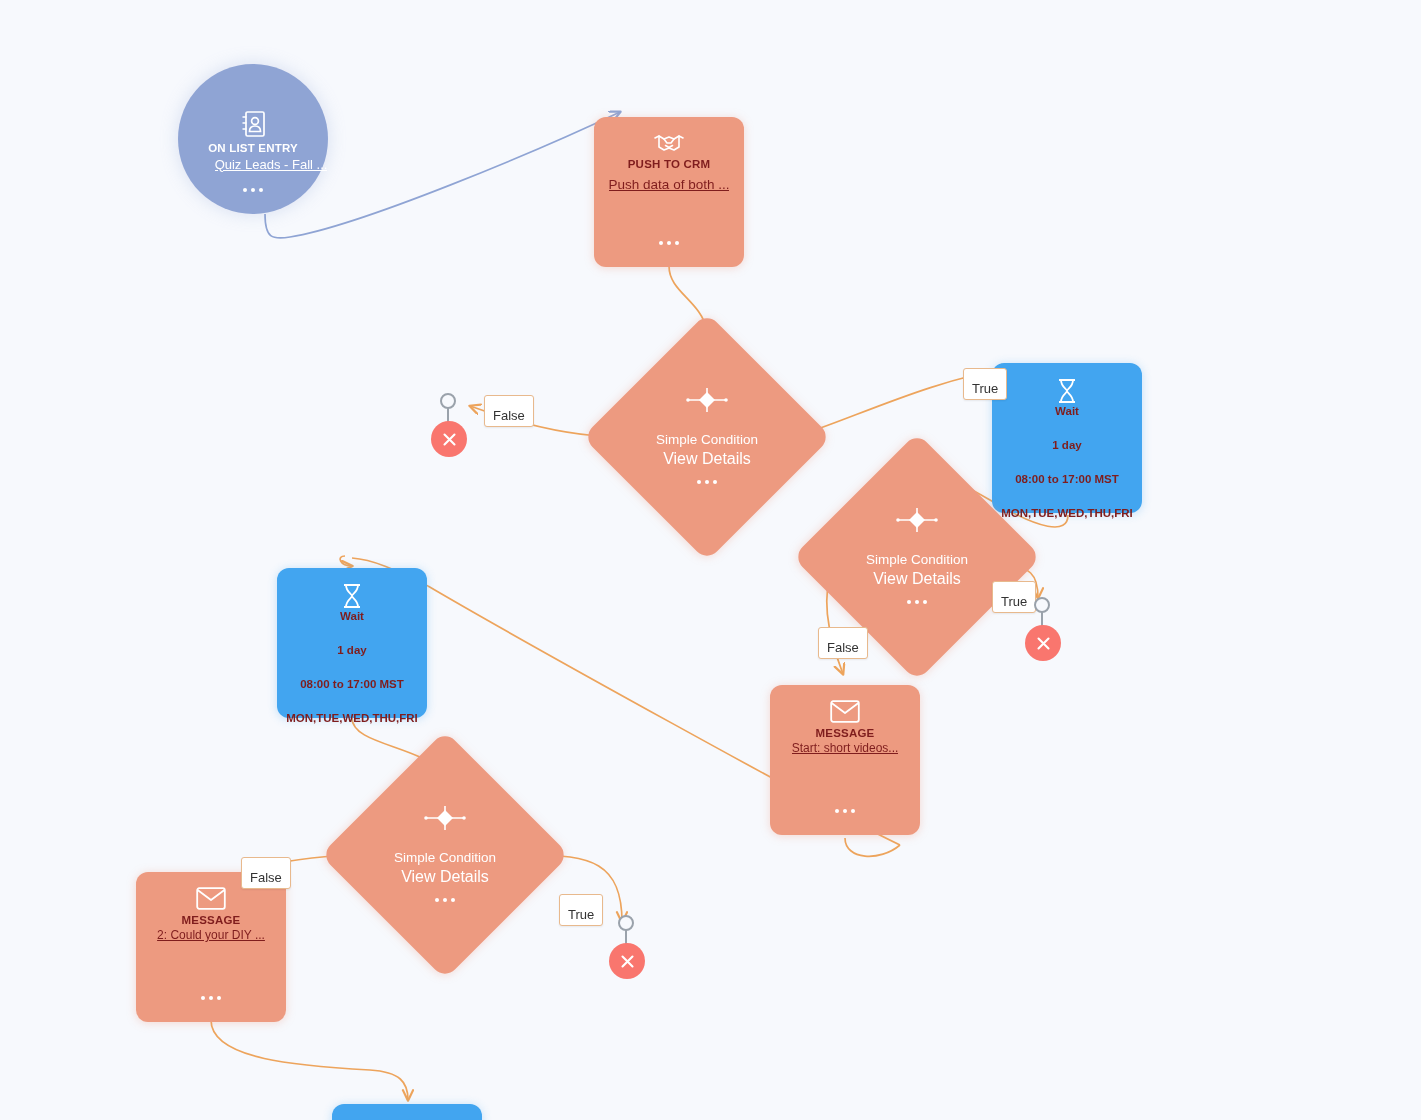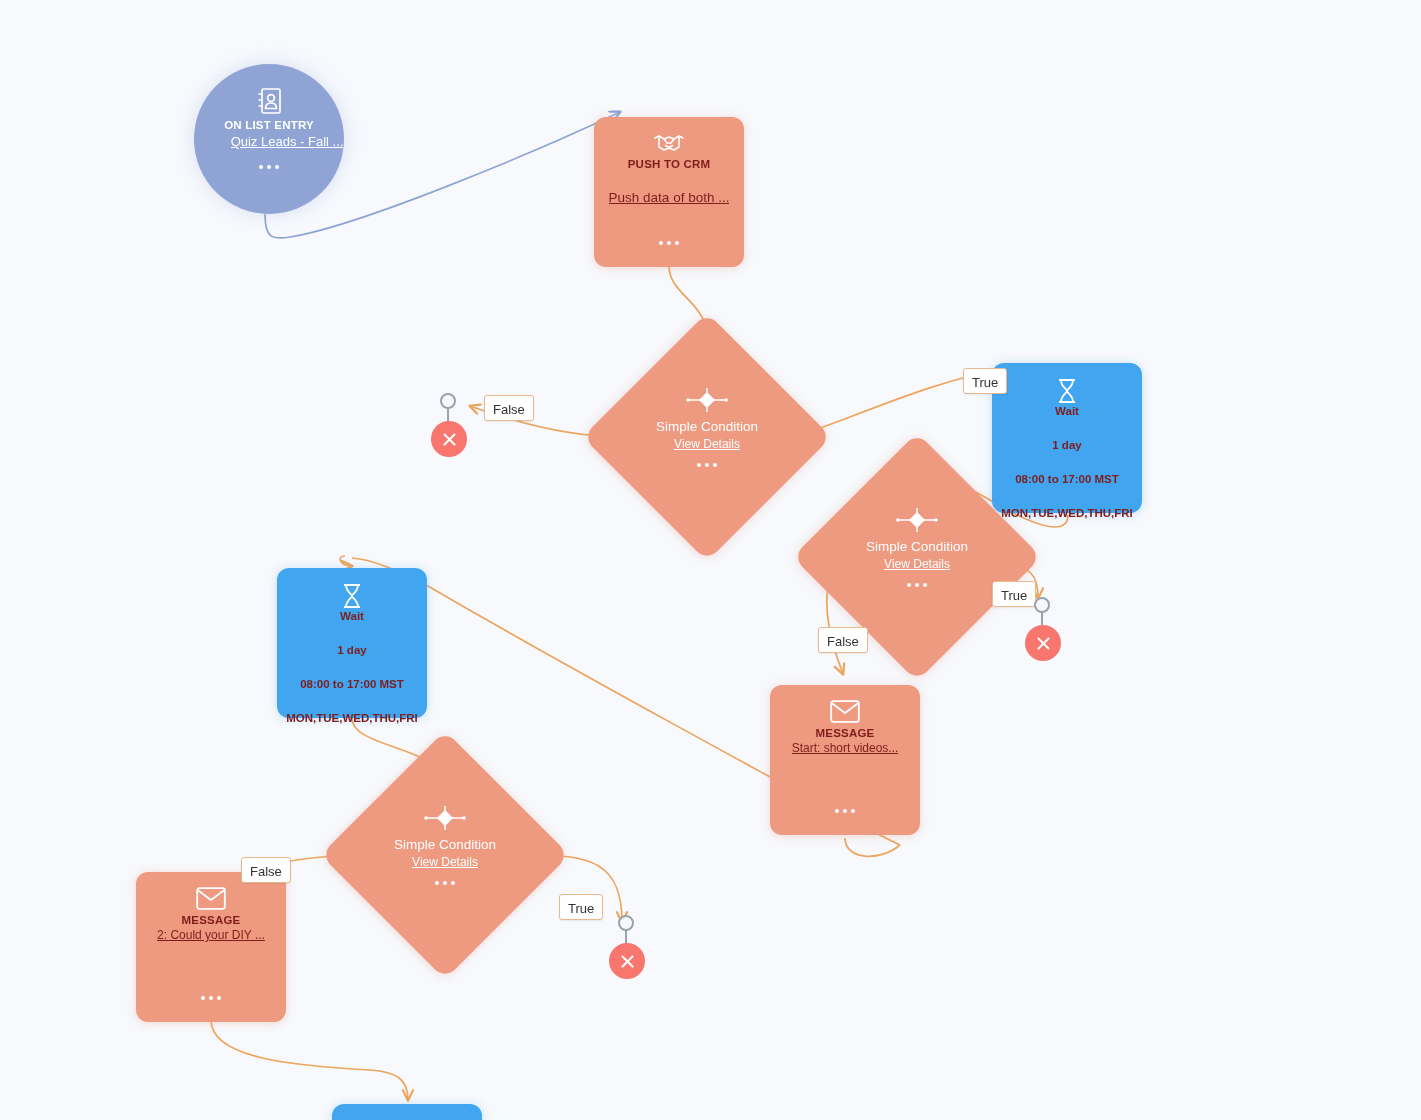--- a/index.html
+++ b/index.html
@@ -34,53 +34,53 @@
   
   .sq {
     width: 150px; height: 150px; border-radius: 12px;
     color: #7f1d1d; text-align: center;
     display: flex; flex-direction: column; align-items: center;
     padding-top: 15px;
   }
   .sq.coral { background: #ed9a80; box-shadow: 0 1px 10px rgba(237,154,128,0.35); }
   .sq.blue  { background: #42a5f0; box-shadow: 0 1px 10px rgba(66,165,240,0.30); }
   .sq .n-kind  { font-size: 11.5px; font-weight: bold; letter-spacing: .2px; margin-top: 4px; }
-  .sq .n-title { font-size: 13.5px; text-decoration: underline; margin-top: 20px;
+  .sq .n-title { font-size: 13.5px; text-decoration: underline; margin-top: 7px;
                  max-width: 142px; white-space: nowrap; overflow: hidden; }
   .sq .n-plain { font-size: 12px; margin-top: 2px;
                  max-width: 146px; white-space: nowrap; overflow: hidden; text-decoration: underline; }
   .sq .w-line  { font-size: 11.5px; font-weight: bold; margin-top: 22px; }
   .sq .w-line.first { margin-top: 1px; }
   .sq .dots { margin-top: auto; margin-bottom: 22px; }
 
   
   .diamond { width: 176px; height: 176px; }
   .diamond .shape {
     position: absolute; left: 0; top: 0; width: 176px; height: 176px;
     background: #ed9a80; border-radius: 14px;
     transform: rotate(45deg);
     box-shadow: 0 1px 10px rgba(237,154,128,0.35);
   }
   .diamond .inner {
     position: absolute; left: 0; top: 0; width: 176px; height: 176px;
     display: flex; flex-direction: column; align-items: center;
     color: #fff; text-align: center; padding-top: 38px; box-sizing: border-box;
   }
-  .diamond .n-kind  { font-size: 13.5px; margin-top: 6px; }
-  .diamond .n-title { font-size: 12px; text-decoration: underline; margin-top: 3px; }
+  .diamond .n-kind  { font-size: 13.5px; margin-top: 19px; }
+  .diamond .n-title { font-size: 16px; margin-top: 3px; }
   .diamond .dots { margin-top: 12px; }
 
   
   .dots { display: flex; gap: 4px; }
   .dots i { width: 4px; height: 4px; border-radius: 50%; background: #fff; display: block; }
 
   
   .blabel {
     position: absolute; background: #fff; border: 1px solid #e8b98d;
-    border-radius: 3px; padding: 6px 8px 3px;
+    border-radius: 3px; padding: 12px 8px 3px;
     font-size: 13px; color: #333; white-space: nowrap;
     box-shadow: 0 1px 2px rgba(0,0,0,0.07);
   }
 
   
   .term { position: absolute; width: 36px; height: 64px; }
   .term .ring {
     position: absolute; left: 9px; top: 0; width: 16px; height: 16px;
     border: 2px solid #9aa2ab; border-radius: 50%; background: #f7f9fd; box-sizing: border-box;
   }
@@ -134,21 +134,21 @@
       <path d="M352,718 C352,745 420,745 446,775" marker-end="url(#ah-o)"></path>
 
       <path d="M358,855 C320,855 280,862 245,869" marker-end="url(#ah-o)"></path>
 
       <path d="M531,855 C590,855 622,862 622,922" marker-end="url(#ah-o)"></path>
 
       <path d="M211,1020 C211,1060 300,1066 370,1070 C400,1072 408,1082 408,1100" marker-end="url(#ah-o)"></path>
     </g>
   </svg>
 
-  <div class="node trigger" style="left:194px; top:64px;">
+  <div class="node trigger" style="left:178px; top:64px;justify-content:center;">
     <span>
       <svg class="icon" width="26" height="28" viewBox="0 0 26 28" fill="none" stroke="#fff" stroke-width="1.7">
         <rect x="6" y="2" width="18" height="24" rx="1.5"></rect>
         <circle cx="15" cy="11" r="3.4"></circle>
         <path d="M9.5,21.5 C9.5,17.6 12,16 15,16 C18,16 20.5,17.6 20.5,21.5 Z"></path>
         <path d="M2.5,7 h4 M2.5,13 h4 M2.5,19 h4"></path>
       </svg>
     </span>
     <div class="n-kind">ON LIST ENTRY</div>
     <div class="n-title">Quiz Leads - Fall ...</div>

